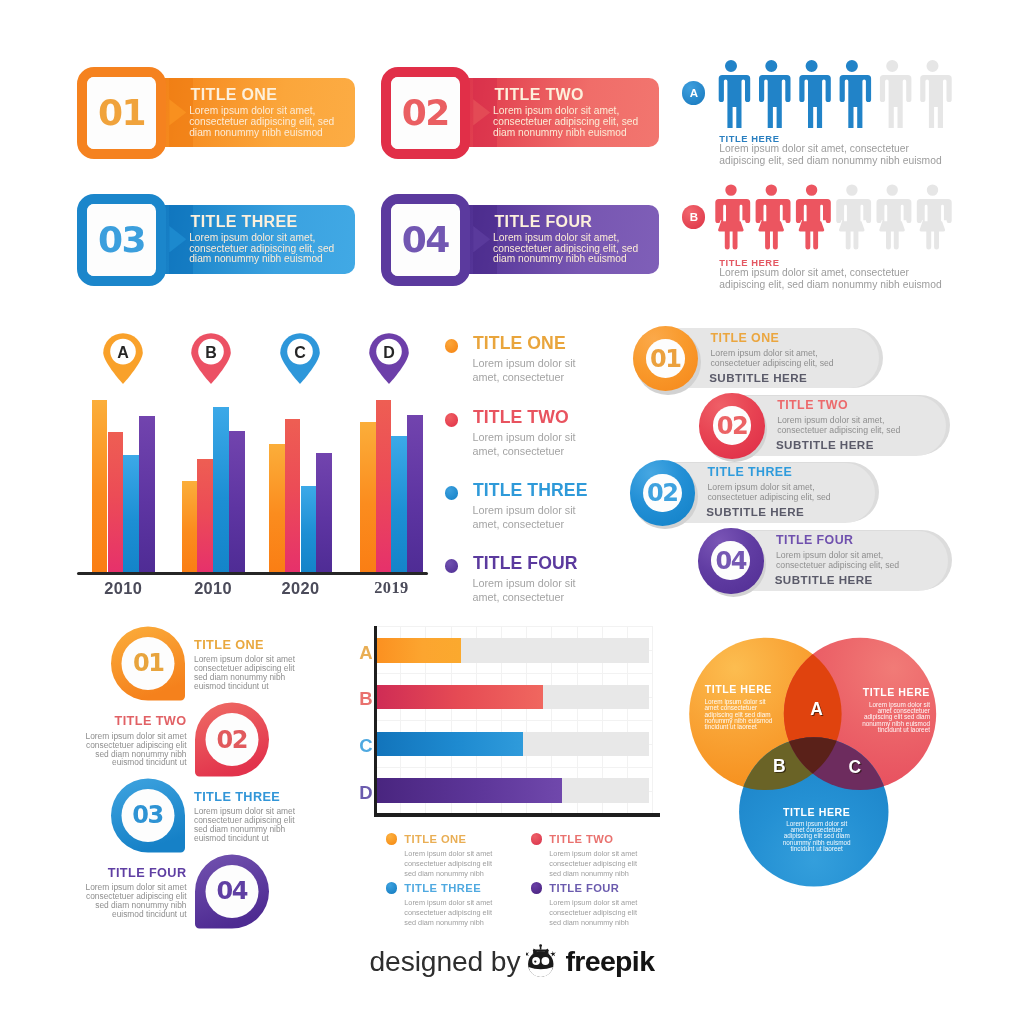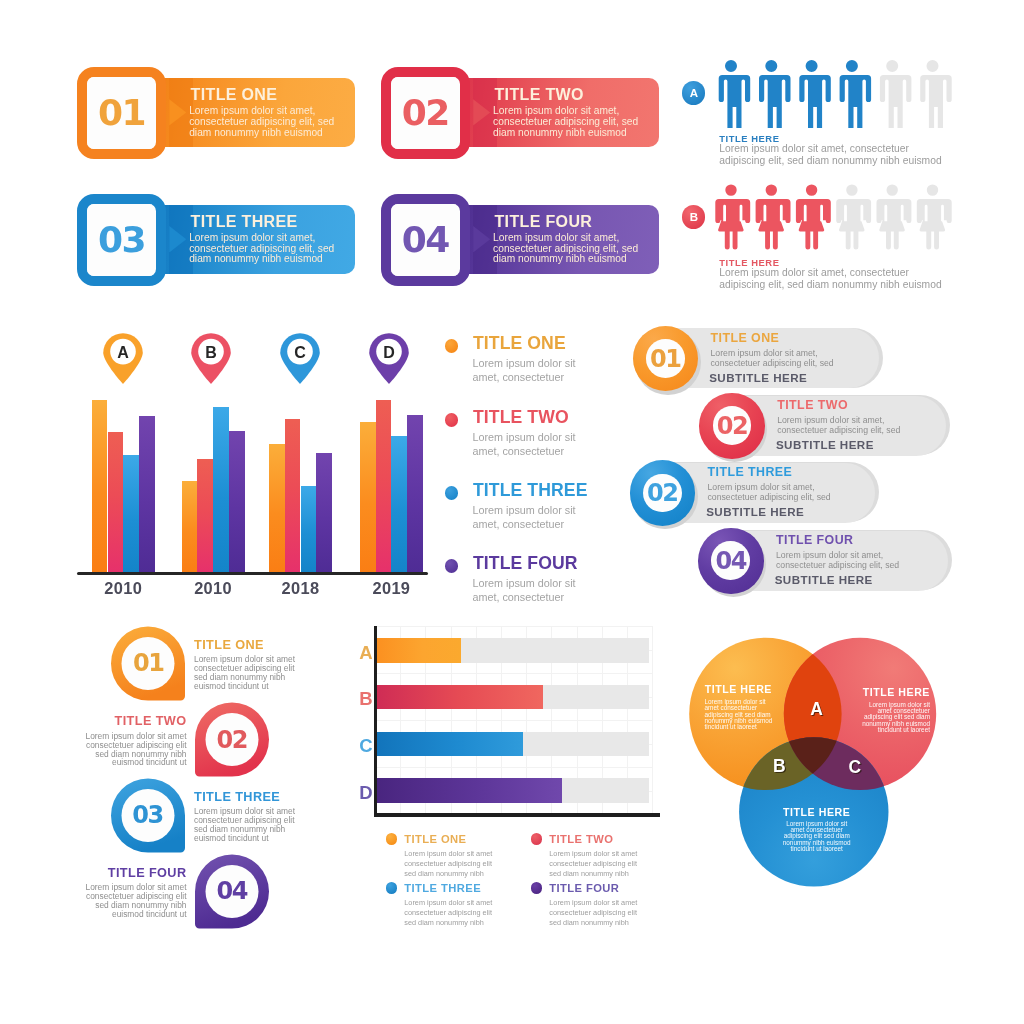--- a/index.html
+++ b/index.html
@@ -218,26 +218,26 @@
       <div class="yearlab" style="left:-0.3px;width:87.2px;">2010</div>
       <div class="bar" style="left:101.5px;width:15.8px;height:91.1px;background:linear-gradient(180deg,#FBAE3A 0%,#FB8C1E 55%,#FA7E14 100%);"></div>
       <div class="bar" style="left:117.3px;width:15.8px;height:113.0px;background:linear-gradient(180deg,#EE5E53 0%,#EC4C56 45%,#E6316B 100%);"></div>
       <div class="bar" style="left:133.1px;width:15.8px;height:164.6px;background:linear-gradient(180deg,#3CA9E8 0%,#1D8FD4 55%,#1484C9 100%);"></div>
       <div class="bar" style="left:148.9px;width:15.8px;height:140.4px;background:linear-gradient(180deg,#7244AE 0%,#5E35A2 55%,#4F2C95 100%);"></div>
       <div class="yearlab" style="left:89.5px;width:87.2px;">2010</div>
       <div class="bar" style="left:188.9px;width:15.8px;height:127.8px;background:linear-gradient(180deg,#FBAE3A 0%,#FB8C1E 55%,#FA7E14 100%);"></div>
       <div class="bar" style="left:204.7px;width:15.8px;height:152.8px;background:linear-gradient(180deg,#EE5E53 0%,#EC4C56 45%,#E6316B 100%);"></div>
       <div class="bar" style="left:220.5px;width:15.8px;height:85.5px;background:linear-gradient(180deg,#3CA9E8 0%,#1D8FD4 55%,#1484C9 100%);"></div>
       <div class="bar" style="left:236.3px;width:15.8px;height:118.9px;background:linear-gradient(180deg,#7244AE 0%,#5E35A2 55%,#4F2C95 100%);"></div>
-      <div class="yearlab" style="left:176.9px;width:87.2px;">2018</div>
+      <div class="yearlab" style="left:176.9px;width:87.2px;">2020</div>
       <div class="bar" style="left:279.8px;width:15.8px;height:149.5px;background:linear-gradient(180deg,#FBAE3A 0%,#FB8C1E 55%,#FA7E14 100%);"></div>
       <div class="bar" style="left:295.6px;width:15.8px;height:171.4px;background:linear-gradient(180deg,#EE5E53 0%,#EC4C56 45%,#E6316B 100%);"></div>
       <div class="bar" style="left:311.4px;width:15.8px;height:135.6px;background:linear-gradient(180deg,#3CA9E8 0%,#1D8FD4 55%,#1484C9 100%);"></div>
       <div class="bar" style="left:327.2px;width:15.8px;height:156.9px;background:linear-gradient(180deg,#7244AE 0%,#5E35A2 55%,#4F2C95 100%);"></div>
-      <div class="yearlab" style="left:267.8px;width:87.2px;">2019</div>
+      <div class="yearlab" style="left:267.8px;width:87.2px;font-family:Liberation Serif, serif;">2019</div>
       <div class="axis"></div>
     </div>
     <div id="barlegend">
       <div class="ldot" style="left:0px;top:14.3px;background:radial-gradient(circle at 35% 30%,#FBA63B,#F6820F);"></div>
       <div class="ltitle" style="left:28.1px;top:10.3px;color:#E9A53C;">TITLE ONE</div>
       <div class="lbody" style="left:27.5px;top:31.8px;">Lorem ipsum dolor sit
 amet, consectetuer</div>
       <div class="ldot" style="left:0px;top:88.3px;background:radial-gradient(circle at 35% 30%,#EF5F62,#E12F48);"></div>
       <div class="ltitle" style="left:28.1px;top:84.3px;color:#E8535F;">TITLE TWO</div>
       <div class="lbody" style="left:27.5px;top:105.8px;">Lorem ipsum dolor sit
@@ -497,13 +497,30 @@
 tincidunt ut laoreet</div>
     <div class="vtit" style="left:751.7px;width:130px;text-align:center;top:806.5px;">TITLE HERE</div>
     <div class="vbod" style="left:751.7px;width:130px;text-align:center;top:820.5px;">Lorem ipsum dolor sit
 amet consectetuer
 adipiscing elit sed diam
 nonummy nibh euismod
 tincidunt ut laoreet</div>
     <div class="vlet" style="left:800.0px;top:700.5px;width:33px;">A</div>
     <div class="vlet" style="left:762.9px;top:758.0px;width:33px;">B</div>
     <div class="vlet" style="left:838.4px;top:759.0px;width:33px;">C</div>
+<div id="footer">
+      <span class="fdesign">designed by</span>
+      <svg class="flogo" width="30" height="34" viewBox="4 0 30 34">
+        <path d="M2.2 10.2 l2.1 -0.85 l-0.8 -2.1 l1.35 1.9 l2.15 -0.85 l-1.5 1.75 l1.4 1.95 l-2.15 -0.9 l-1.5 1.75 l0.8 -2.1 Z" fill="#1A1A1A"></path>
+        <path d="M30.6 7.1 l1.0 2.2 l2.2 -0.95 l-1.65 1.8 l1.0 2.2 l-1.95 -1.35 l-1.65 1.8 l0.6 -2.3 l-1.95 -1.35 l2.25 -0.1 Z" fill="#1A1A1A"></path>
+        <path d="M18.6 0.2 a1.45 1.45 0 1 1 0 2.9 a1.45 1.45 0 0 1 0 -2.9 Z" fill="#1A1A1A"></path>
+        <path d="M17.8 3.0 h1.6 v2.6 h-1.6 Z" fill="#1A1A1A"></path>
+        <path d="M11.0 9.4 l0.6 -4.9 l3.3 2.6 l-0.5 2.9 Z M26.5 9.4 l-0.6 -4.9 l-3.3 2.6 l0.5 2.9 Z" fill="#1A1A1A"></path>
+        <path d="M11.9 5.5 h13.8 a1.1 1.1 0 0 1 0 2.2 h-13.8 a1.1 1.1 0 0 1 0 -2.2 Z" fill="#1A1A1A"></path>
+        <circle cx="18.75" cy="19.9" r="12.7" fill="#1A1A1A"></circle>
+        <circle cx="14.1" cy="17.0" r="3.9" fill="#ffffff"></circle>
+        <circle cx="23.4" cy="17.0" r="3.9" fill="#ffffff"></circle>
+        <circle cx="13.3" cy="17.6" r="1.15" fill="#1A1A1A"></circle>
+        <path d="M6.5 23.0 a12.5 12.5 0 0 0 24.5 0 a34 34 0 0 1 -24.5 0 Z" fill="#ffffff"></path>
+      </svg>
+      <span class="fbrand">freepik</span>
+    </div>
 </div>
 
 </body></html>

